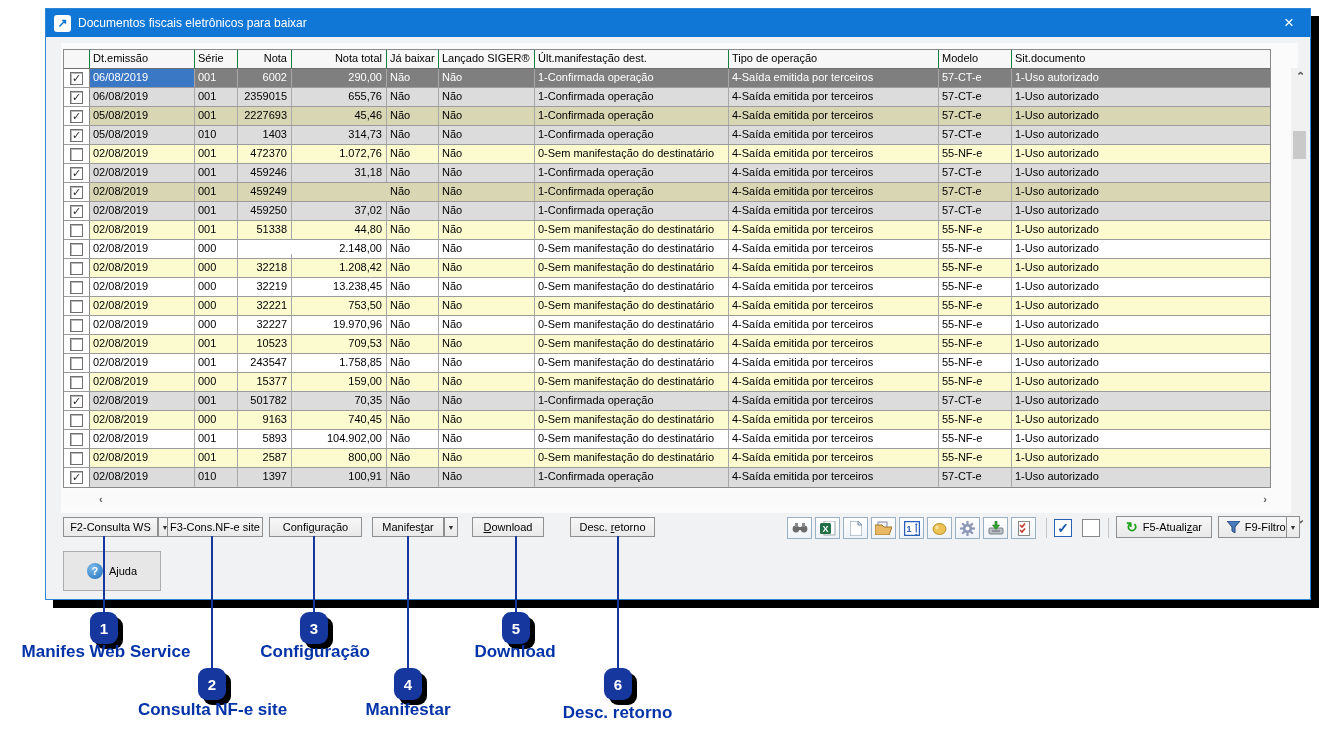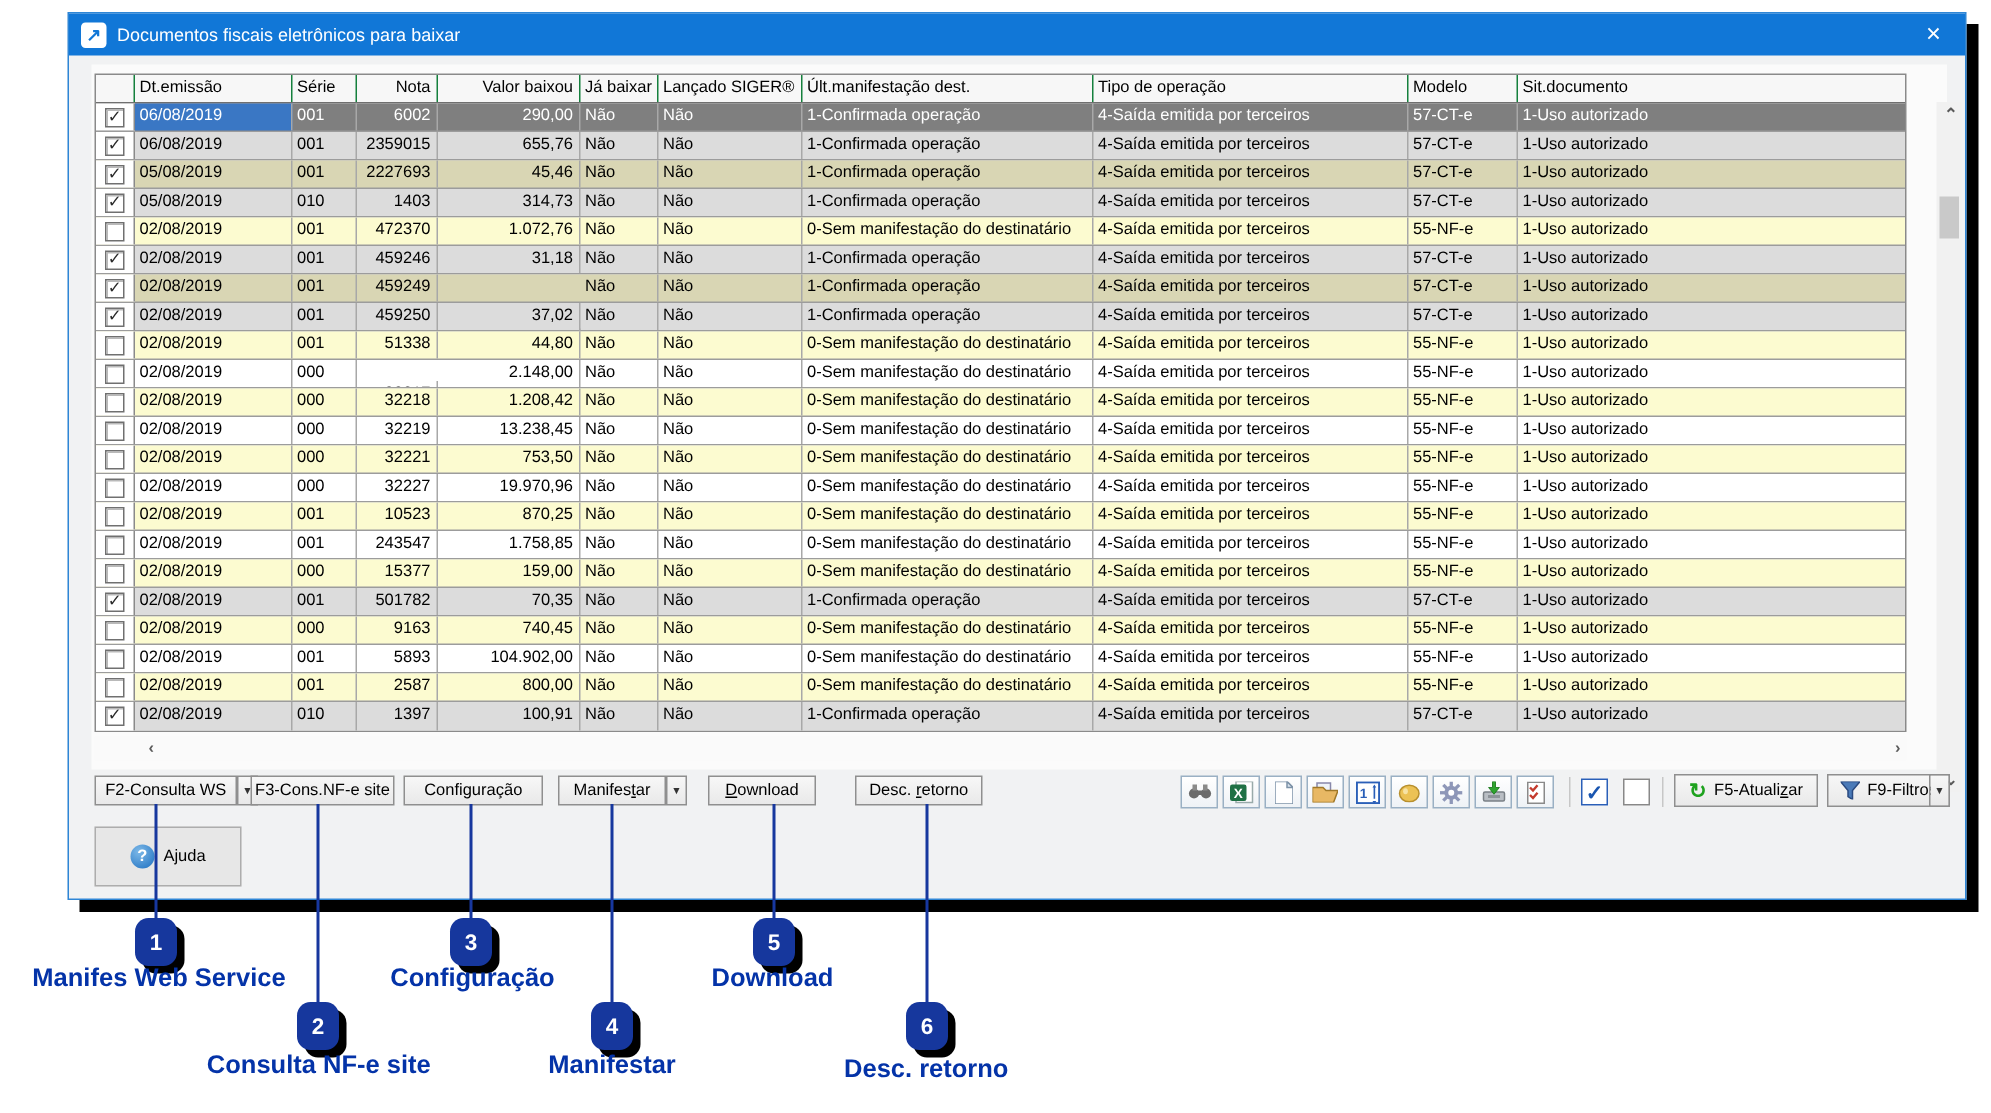--- a/index.html
+++ b/index.html
@@ -80,21 +80,21 @@
     <span id="close-btn">×</span>
   </div>
 
   <div id="panel">
     <div id="grid">
       <div class="hrow" id="grid-head">
           <div class="hcell" style="width: 26px; min-width: 26px;"></div>
           <div class="hcell" style="width: 105px; min-width: 105px;">Dt.emissão</div>
           <div class="hcell" style="width: 43px; min-width: 43px;">Série</div>
           <div class="hcell right" style="width: 54px; min-width: 54px;">Nota</div>
-          <div class="hcell right" style="width: 95px; min-width: 95px;">Valor baixou</div>
+          <div class="hcell right" style="width: 95px; min-width: 95px;">Nota total</div>
           <div class="hcell" style="width: 52px; min-width: 52px;">Já baixar</div>
           <div class="hcell" style="width: 96px; min-width: 96px;">Lançado SIGER®</div>
           <div class="hcell" style="width: 194px; min-width: 194px;">Últ.manifestação dest.</div>
           <div class="hcell" style="width: 210px; min-width: 210px;">Tipo de operação</div>
           <div class="hcell" style="width: 73px; min-width: 73px;">Modelo</div>
           <div class="hcell" style="width: 260px; min-width: 260px; flex: 1 1 0%; border-right: none;">Sit.documento</div>
         </div>
       <div id="grid-body">
           <div class="grow sel">
             <div class="cb-cell">
@@ -306,21 +306,21 @@
             <div class="cell" style="width: 73px; min-width: 73px;">55-NF-e</div>
             <div class="cell" style="width: 260px; min-width: 260px; flex: 1 1 0%; border-right: none;">1-Uso autorizado</div>
           </div>
           <div class="grow yel">
             <div class="cb-cell">
               <span class="gcb"></span>
             </div>
             <div class="cell" style="width: 105px; min-width: 105px;">02/08/2019</div>
             <div class="cell" style="width: 43px; min-width: 43px;">001</div>
             <div class="cell right" style="width: 54px; min-width: 54px;">10523</div>
-            <div class="cell right" style="width: 95px; min-width: 95px;">870,25</div>
+            <div class="cell right" style="width: 95px; min-width: 95px;">709,53</div>
             <div class="cell" style="width: 52px; min-width: 52px;">Não</div>
             <div class="cell" style="width: 96px; min-width: 96px;">Não</div>
             <div class="cell" style="width: 194px; min-width: 194px;">0-Sem manifestação do destinatário</div>
             <div class="cell" style="width: 210px; min-width: 210px;">4-Saída emitida por terceiros</div>
             <div class="cell" style="width: 73px; min-width: 73px;">55-NF-e</div>
             <div class="cell" style="width: 260px; min-width: 260px; flex: 1 1 0%; border-right: none;">1-Uso autorizado</div>
           </div>
           <div class="grow wht">
             <div class="cb-cell">
               <span class="gcb"></span>

